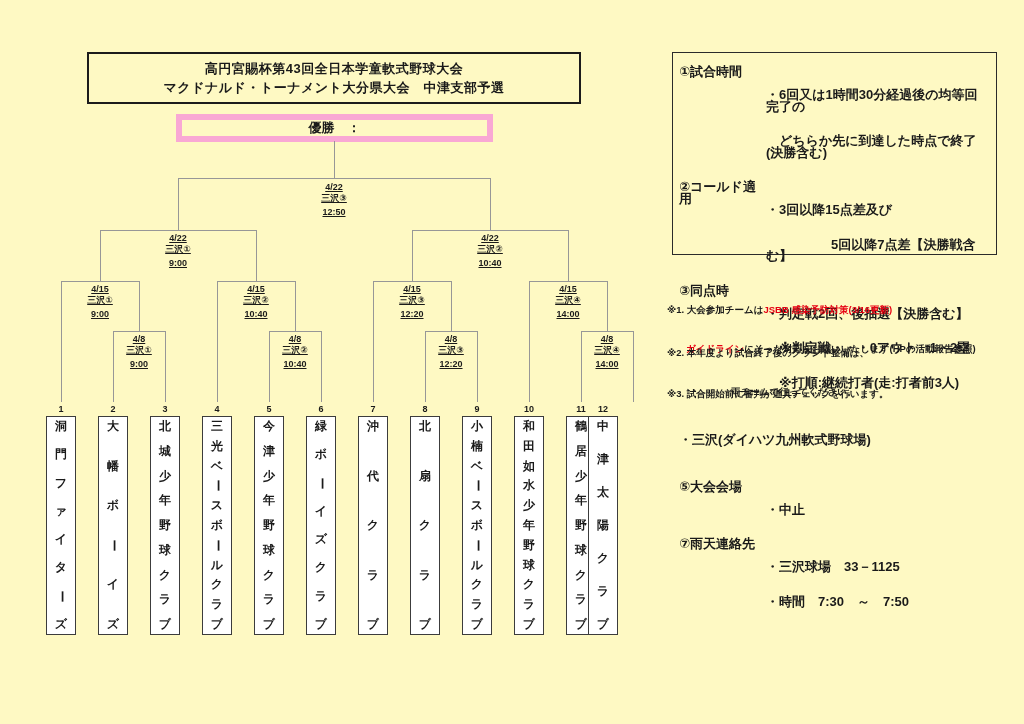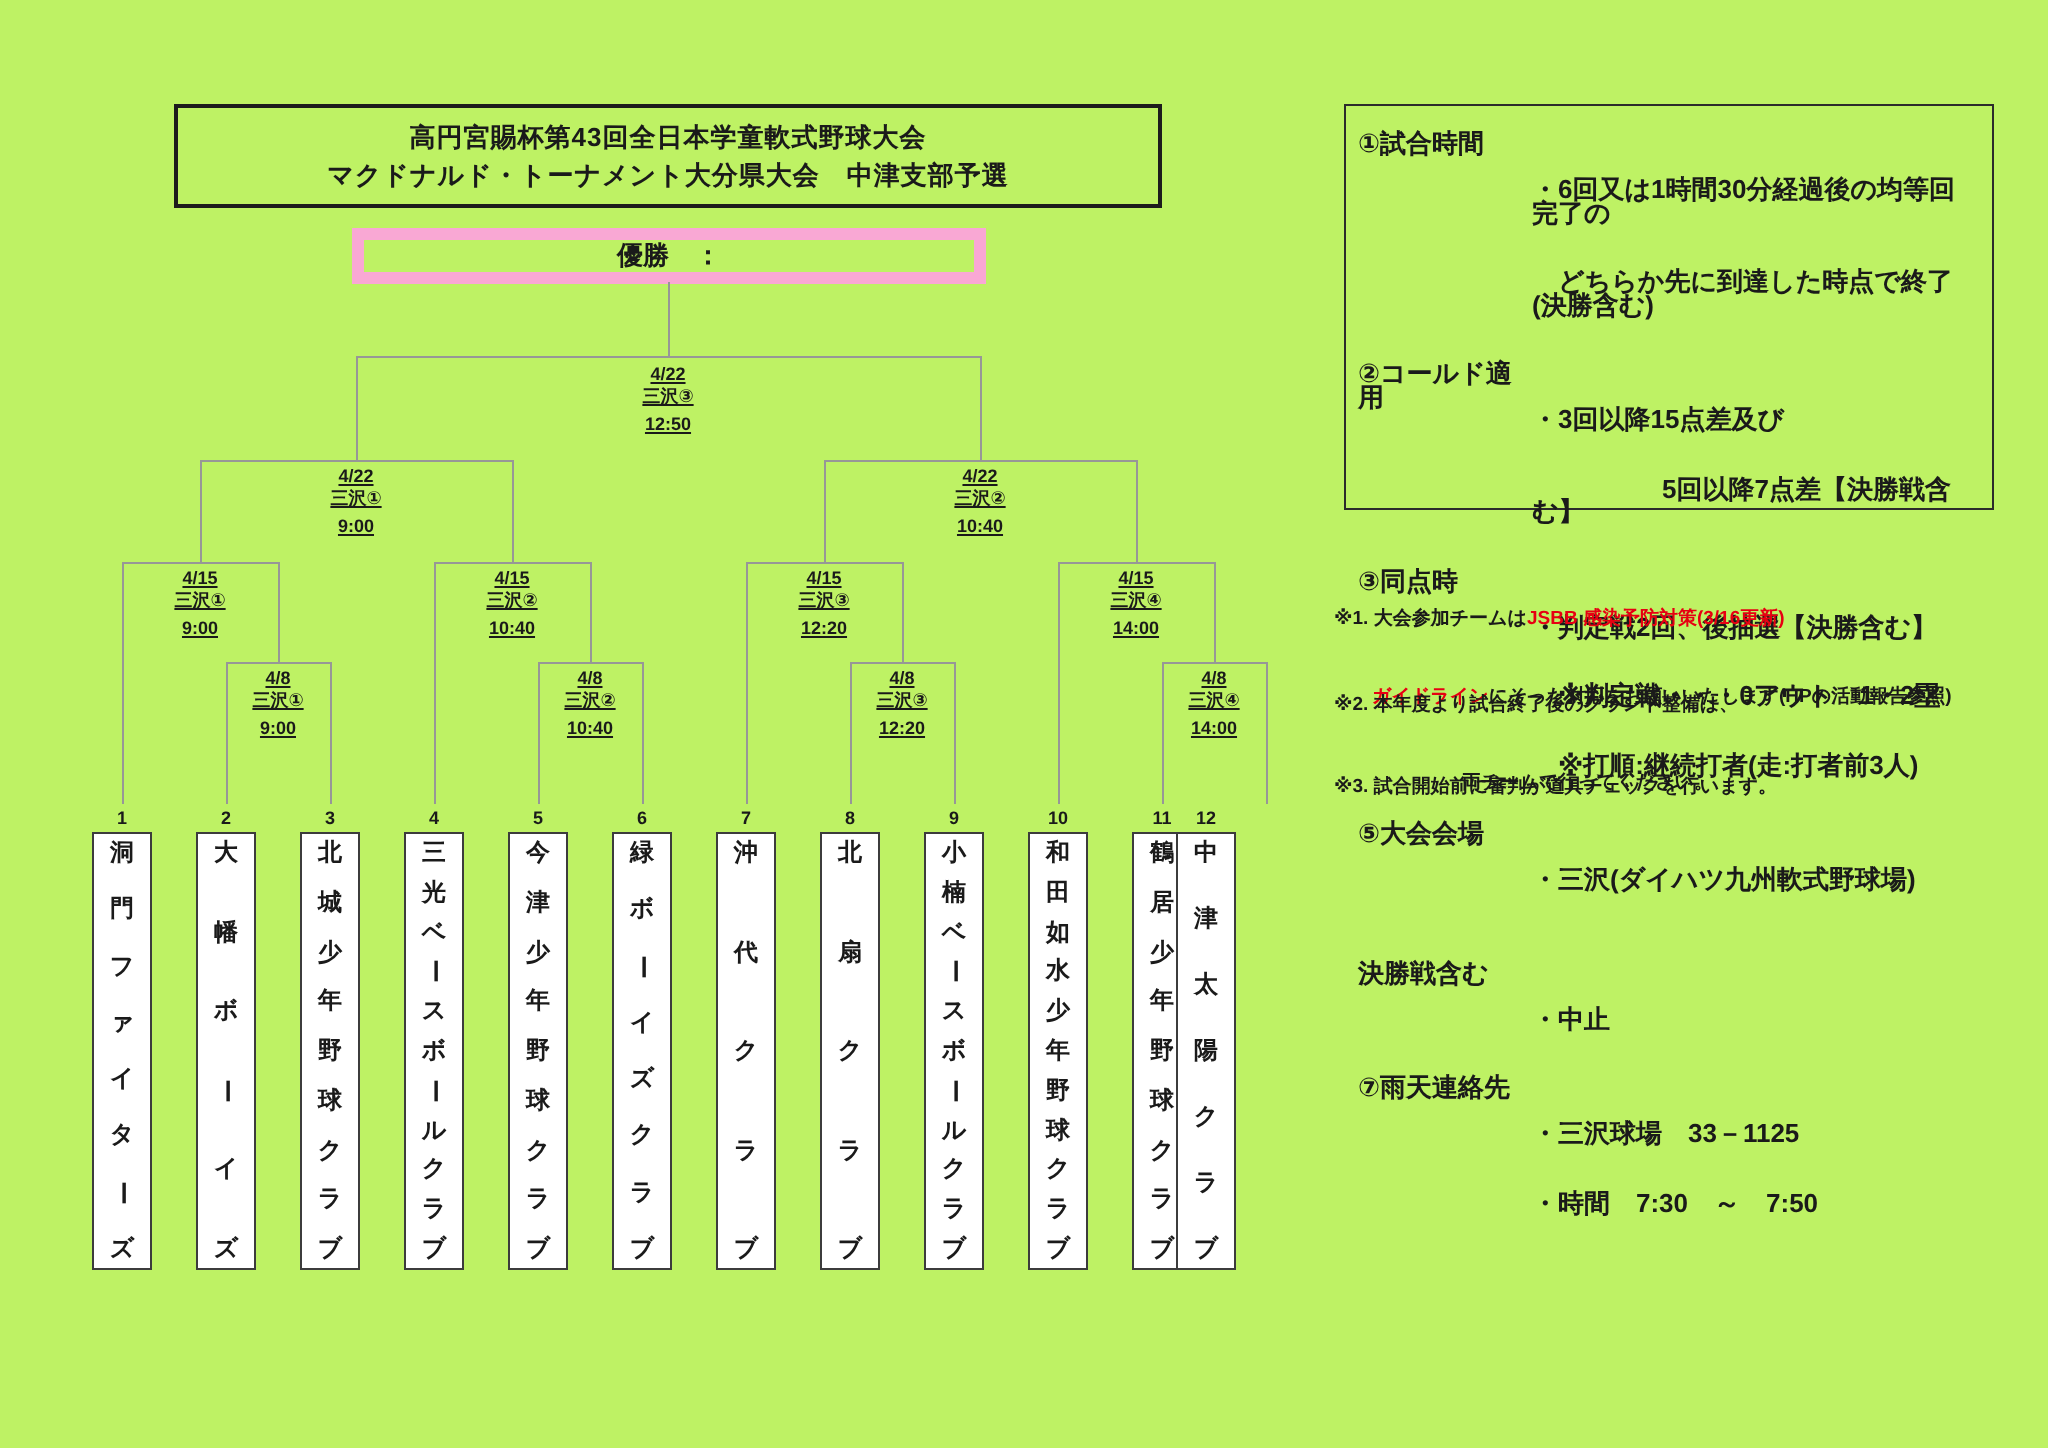--- a/index.html
+++ b/index.html
@@ -1,17 +1,17 @@
 <!DOCTYPE html>
 <html><head>
 <meta charset="utf-8">
 <style>
   html,body{margin:0;padding:0;background:#e9e9e9;}
   .page{
-    position:relative;width:1024px;height:724px;background:#bef264;
+    position:relative;width:1024px;height:724px;background:#fef9c3;
     font-family:"Liberation Sans","DejaVu Sans",sans-serif;
     color:#1a1a1a;font-weight:bold;overflow:hidden;
   }
   
   .title-box{
     position:absolute;left:87px;top:52px;width:494px;height:52px;
     border:2px solid #1c1c1c;box-sizing:border-box;
     display:flex;flex-direction:column;justify-content:center;
     text-align:center;font-size:13px;line-height:19px;letter-spacing:.5px;
   }
@@ -346,27 +346,26 @@
     </div>
     <div class="rrow">
       <div class="rlabel">③同点時</div>
       <div class="rval">
         <div>・判定戦2回、後抽選【決勝含む】</div>
         <div>　※判定戦・・・0アウト　1・2塁</div>
         <div>　※打順:継続打者(走:打者前3人)</div>
       </div>
     </div>
     <div class="rrow">
+      <div class="rval">
+        <div>・三沢(ダイハツ九州軟式野球場)</div>
+      </div>
+    </div>
+    <div class="rrow gap">
       <div class="rlabel">⑤大会会場</div>
-      <div class="rval">
-        <div>・三沢(ダイハツ九州軟式野球場)</div>
-      </div>
-    </div>
-    <div class="rrow gap">
-      <div class="rlabel">決勝戦含む</div>
       <div class="rval">
         <div>・中止</div>
       </div>
     </div>
     <div class="rrow">
       <div class="rlabel">⑦雨天連絡先</div>
       <div class="rval">
         <div>・三沢球場　33－1125</div>
         <div>・時間　7:30　～　7:50</div>
       </div>

